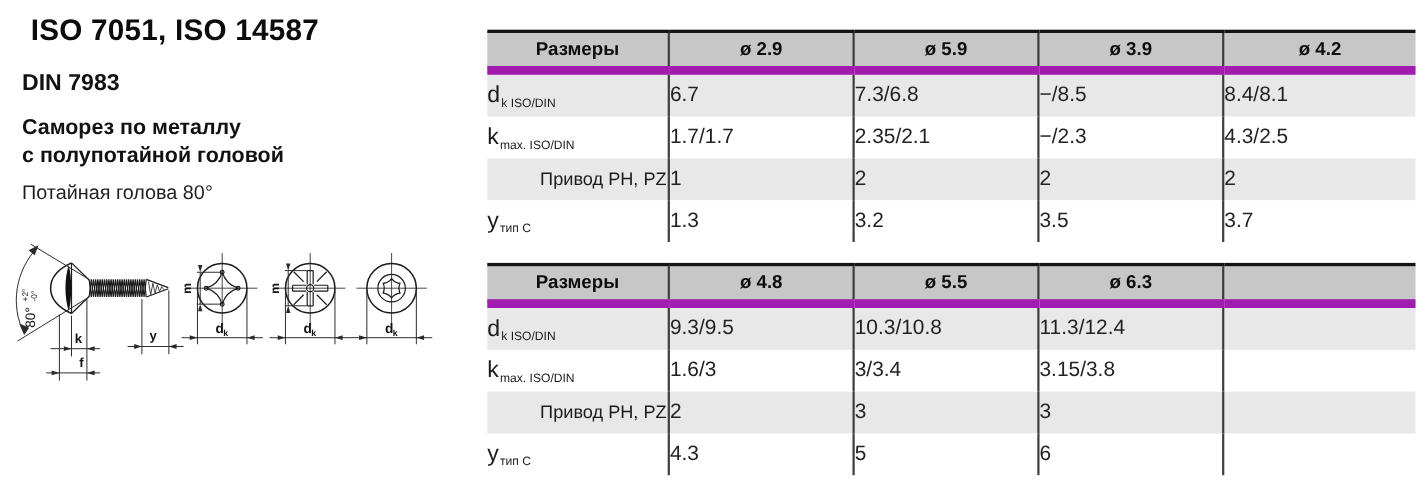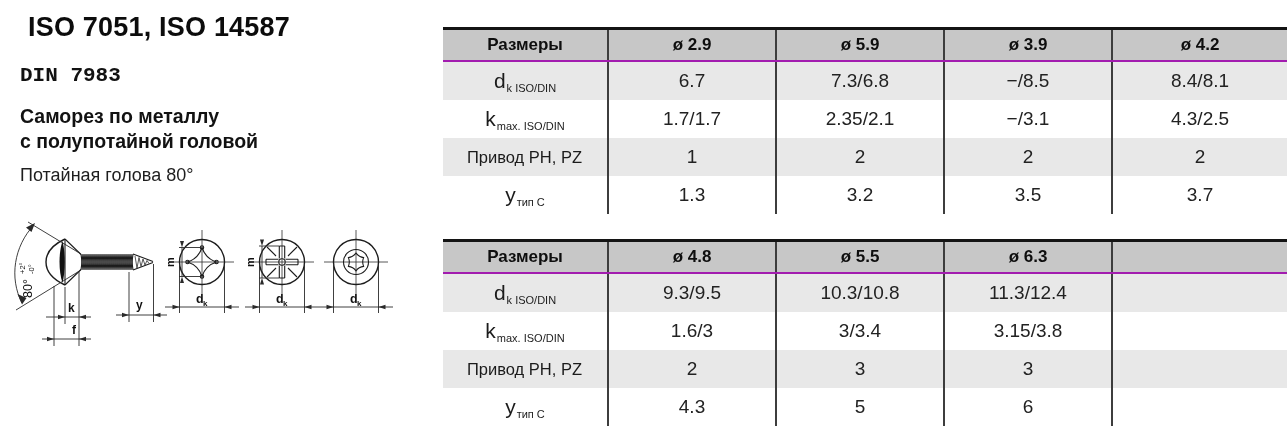--- a/index.html
+++ b/index.html
@@ -2,37 +2,37 @@
 <html><head>
 <meta charset="utf-8">
 <style>
   html,body{margin:0;padding:0;}
   body{
     width:1287px;height:446px;position:relative;background:#ffffff;
     font-family:"Liberation Sans", sans-serif;color:#151515;overflow:hidden;
   }
   .abs{position:absolute;}
   .page-title{left:28px;top:12px;font-size:27px;font-weight:700;color:#0c0c0c;letter-spacing:.2px;}
-  .din-title{left:20px;top:64px;font-size:21px;font-weight:700;color:#121212;font-family:Liberation Mono, monospace;}
+  .din-title{left:20px;top:64px;font-size:21px;font-weight:700;color:#121212;}
   .desc{left:20px;top:104px;font-size:19.5px;font-weight:700;line-height:25px;color:#121212;}
   .note{left:20px;top:165px;font-size:18px;font-weight:400;color:#1e1e1e;}
 
   .spec{position:absolute;left:443px;border-collapse:collapse;table-layout:fixed;width:844px;}
   #table1{top:27px;}
   #table2{top:239px;}
   .spec th{
-    height:30px;background:#c7c7c7;border-top:3px solid #141414;border-bottom:2px solid #a21caf;
+    height:30px;background:#c7c7c7;border-top:3px solid #141414;border-bottom:8px solid #a21caf;
     font-size:17px;font-weight:700;color:#0e0e0e;padding:0;text-align:center;
   }
-  .spec td{height:38px;text-align:center;font-size:19px;color:#222;padding:0;font-weight:400;}
+  .spec td{height:38px;font-size:19px;color:#222;padding:0;font-weight:400;}
   .spec th:not(:last-child), .spec td:not(:last-child){border-right:2px solid #3d3d3d;}
   .spec tbody tr:nth-child(odd) td{background:#e8e8e8;}
   .lbl-main{font-size:21px;color:#1b1b1b;}
   .lbl-sub{font-size:11px;position:relative;top:4px;margin-left:1px;color:#1b1b1b;}
-  .lbl-plain .lbl-main{font-size:16.5px;}
+  .lbl-plain .lbl-main{font-size:16.5px;margin-left:48px;}
 
   #drawing{left:2px;top:220px;}
   svg text{fill:#111;font-family:"Liberation Sans", sans-serif;}
   .ln{stroke:#1c1c1c;stroke-width:1.4;fill:none;}
   .ln2{stroke:#1c1c1c;stroke-width:1.1;fill:none;}
   .thin{stroke:#2e2e2e;stroke-width:.8;fill:none;}
   .dim{stroke:#2a2a2a;stroke-width:.9;fill:none;}
   .arr{fill:#2a2a2a;stroke:none;}
 </style>
 </head>
@@ -165,21 +165,21 @@
       <td><span class="lbl-main">d</span><span class="lbl-sub">k ISO/DIN</span></td>
       <td>6.7</td>
       <td>7.3/6.8</td>
       <td>−/8.5</td>
       <td>8.4/8.1</td>
     </tr>
     <tr>
       <td><span class="lbl-main">k</span><span class="lbl-sub">max. ISO/DIN</span></td>
       <td>1.7/1.7</td>
       <td>2.35/2.1</td>
-      <td>−/3.1</td>
+      <td>−/2.3</td>
       <td>4.3/2.5</td>
     </tr>
     <tr>
       <td class="lbl-plain"><span class="lbl-main">Привод PH, PZ</span><span class="lbl-sub"></span></td>
       <td>1</td>
       <td>2</td>
       <td>2</td>
       <td>2</td>
     </tr>
     <tr>

